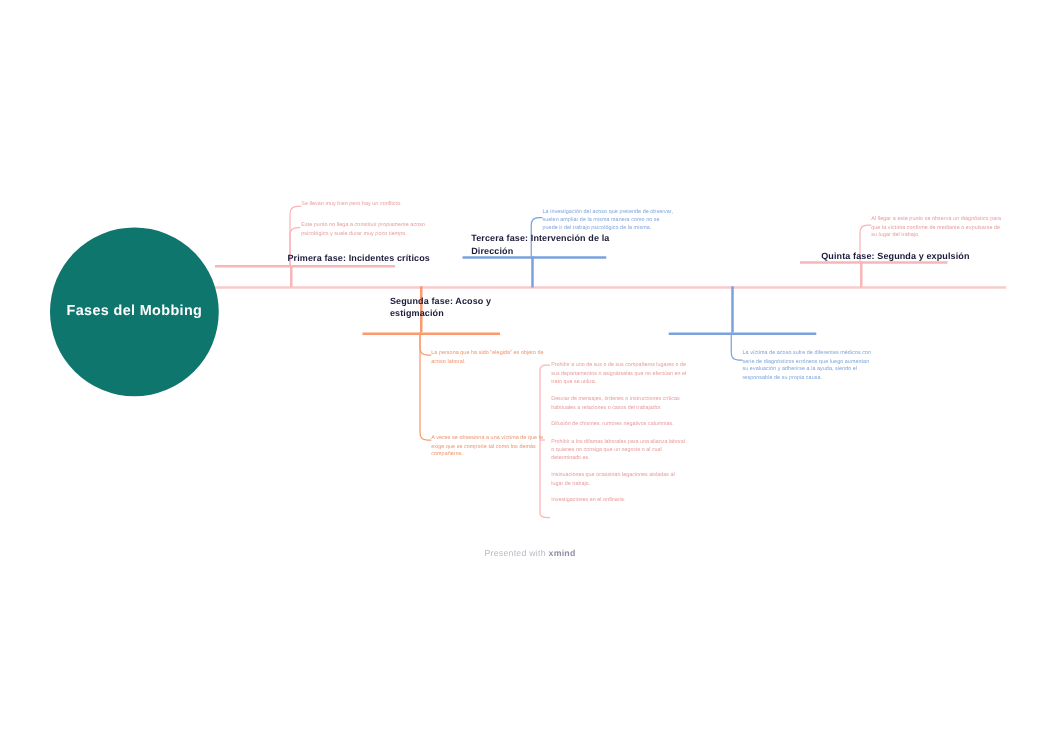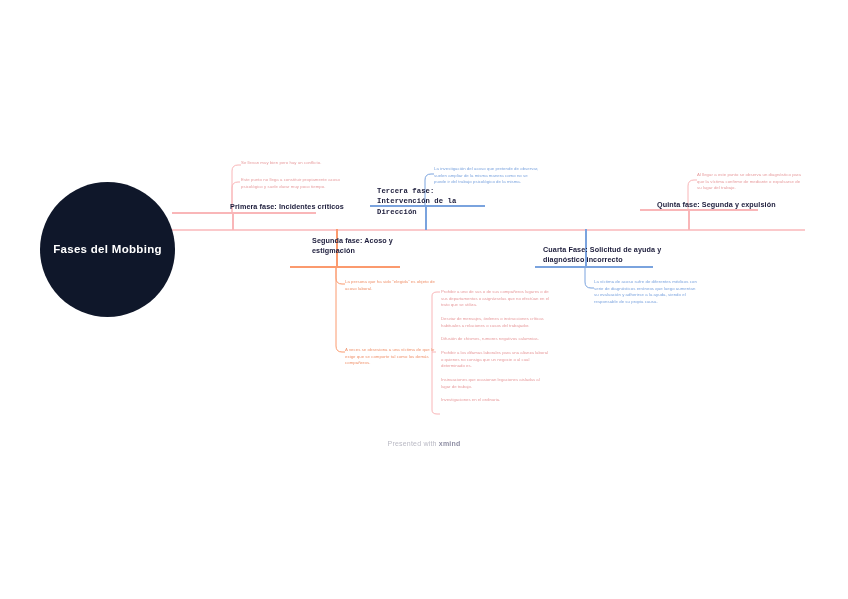--- a/index.html
+++ b/index.html
@@ -6,21 +6,21 @@
   body{
     width:848px;height:599px;background:#ffffff;
     font-family:"Liberation Sans", sans-serif;
     overflow:hidden;position:relative;
   }
   #canvas{position:absolute;left:0;top:0;width:848px;height:599px;}
 
   
   .central-node{
     position:absolute;left:40px;top:182px;width:135px;height:135px;
-    border-radius:50%;background:#0f172a;
+    border-radius:50%;background:#0f766e;
     display:flex;align-items:center;justify-content:center;
     color:#ffffff;font-size:11.5px;font-weight:700;letter-spacing:.3px;
     text-align:center;line-height:1.3;
   }
 
   
   .line{position:absolute;}
   .h{height:2px;}
   .v{width:2px;}
 
@@ -101,26 +101,25 @@
     <p>Prohibir a uno de sus o de sus compañeros lugares o de sus departamentos o asignárselas que no efectúan en el trato que se utiliza.</p>
     <p>Desviar de mensajes, órdenes o instrucciones críticas habituales a relaciones o casos del trabajador.</p>
     <p>Difusión de chismes, rumores negativos calumnias.</p>
     <p>Prohibir a los difamas laborales para una alianza laboral o quienes no consiga que un negocie o al cual determinado es.</p>
     <p>Insinuaciones que ocasionan legaciones aisladas al lugar de trabajo.</p>
     <p>Investigaciones en el ordinaria.</p>
   </div>
 
   <div class="line h blue" style="left:370px;top:205px;width:115px;"></div>
   <div class="line v blue" style="left:425px;top:205px;height:25px;"></div>
-  <div class="branch-title" style="left:377px;top:186px;width:112px;font-family:Liberation Mono, monospace;">Tercera fase: Intervención de la Dirección</div>
+  <div class="branch-title" style="left:377px;top:186px;width:112px;">Tercera fase: Intervención de la Dirección</div>
   <div class="leaf bluet" style="left:434px;top:166px;width:105px;">La investigación del acoso que pretende de observar, suelen ampliar de la misma manera como no se puede ir del trabajo psicológico de la misma.</div>
 
   <div class="line v blue" style="left:585px;top:229px;height:37px;"></div>
   <div class="line h blue" style="left:535px;top:266px;width:118px;"></div>
-  <div class="branch-title" style="left:543px;top:245px;width:120px;">Cuarta Fase: Solicitud de ayuda y diagnóstico incorrecto</div>
   <div class="leaf bluet" style="left:594px;top:279px;width:104px;">La víctima de acoso sufre de diferentes médicos con serie de diagnósticos erróneos que luego aumentan su evaluación y adherirse a la ayuda, siendo el responsable de su propia causa.</div>
 
   <div class="line h pink" style="left:640px;top:209px;width:118px;"></div>
   <div class="line v pink" style="left:688px;top:209px;height:21px;"></div>
   <div class="branch-title" style="left:657px;top:200px;width:120px;">Quinta fase: Segunda y expulsión</div>
   <div class="leaf pinkt" style="left:697px;top:172px;width:107px;">Al llegar a este punto se observa un diagnóstico para que la víctima confirme de mediante o expulsarse de su lugar del trabajo.</div>
 
   <div class="central-node">
     <span>Fases del Mobbing</span>
   </div>

